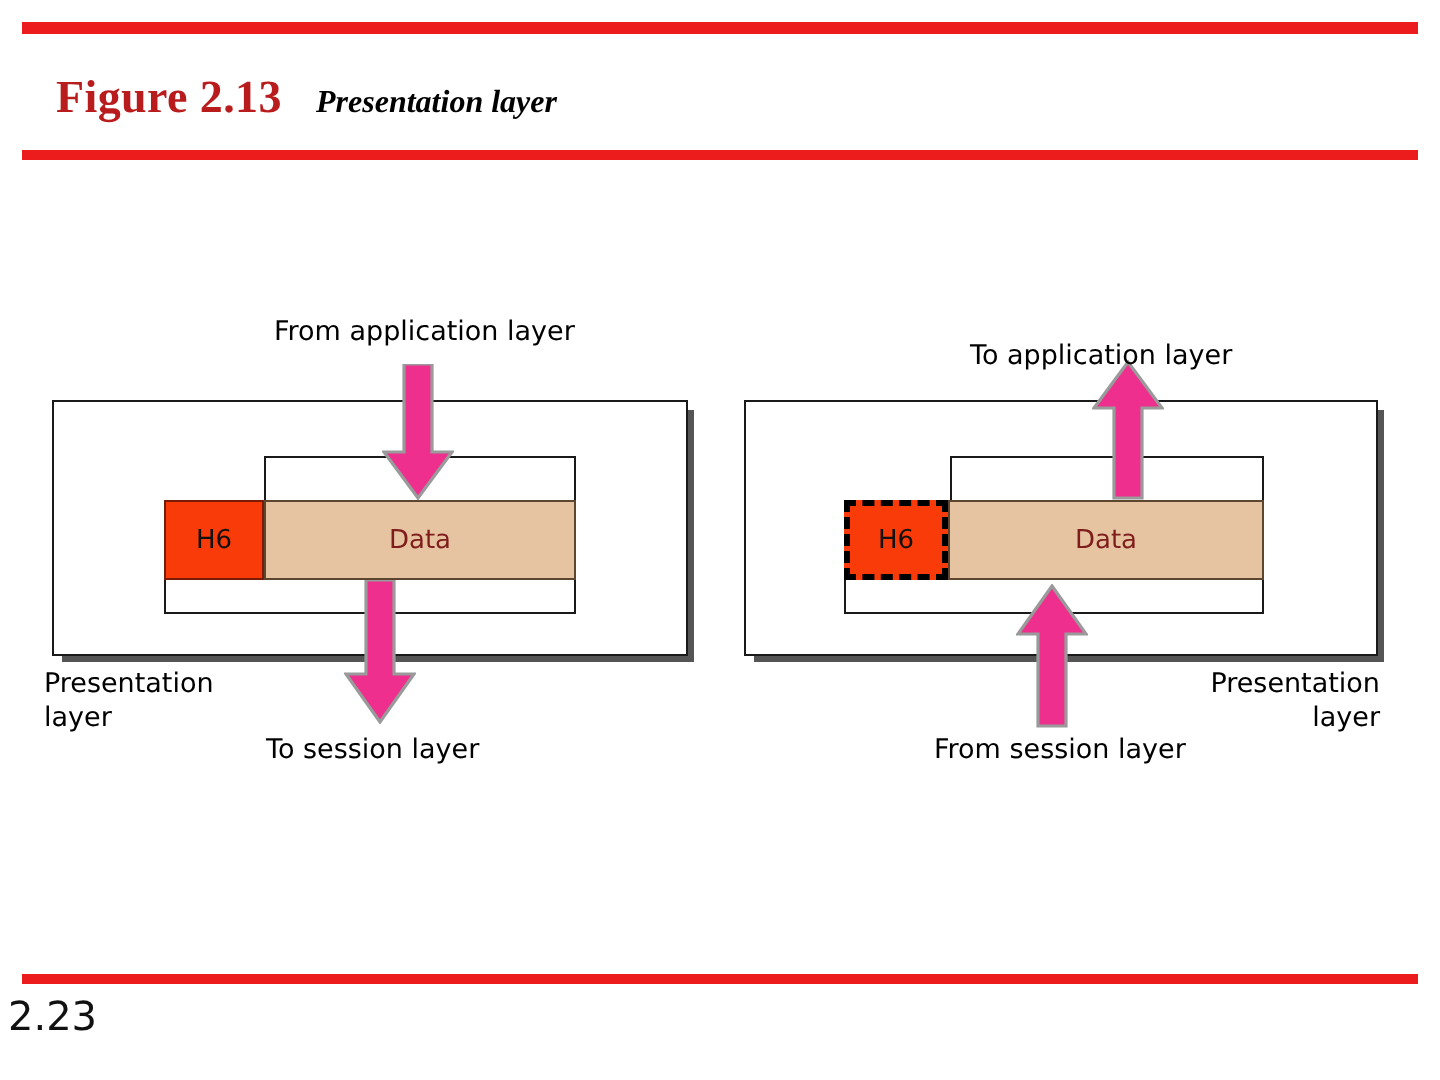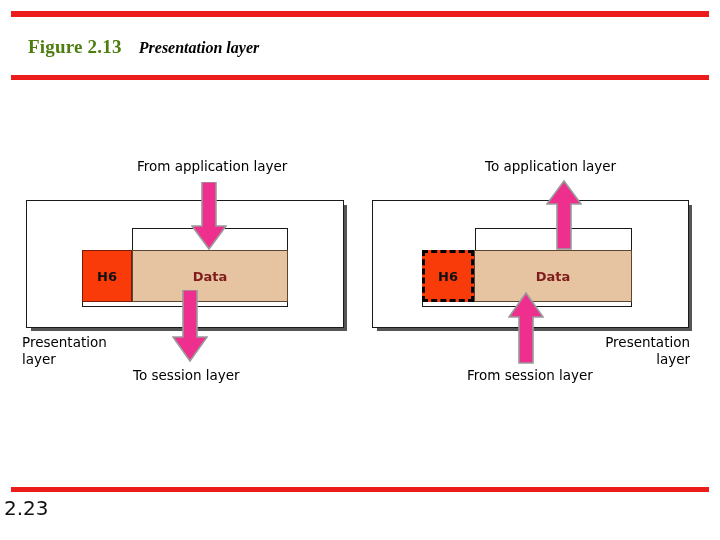--- a/index.html
+++ b/index.html
@@ -28,23 +28,23 @@
   .rule-bottom { top: 487px; height: 5px; }
 
   .title-row {
     position: absolute;
     left: 28px;
     top: 36px;
     white-space: nowrap;
   }
   .title-main {
     font-family: "Liberation Serif", "DejaVu Serif", serif;
-    font-size: 19px;
+    font-size: 23px;
     font-weight: bold;
-    color: #4d7c0f;
+    color: #b91c1c;
     letter-spacing: .2px;
   }
   .title-sub {
     font-family: "Liberation Serif", "DejaVu Serif", serif;
     font-size: 16px;
     font-weight: bold;
     font-style: italic;
     color: #000000;
     margin-left: 12px;
   }
@@ -73,24 +73,23 @@
     position: absolute;
     box-sizing: border-box;
     border: 1.3px solid #1a1a1a;
   }
   .bracket-top    { border-bottom: none; }
   .bracket-bottom { border-top: none; }
 
   
   .pdu {
     position: absolute;
-    height: 52px;
+    height: 40px;
     display: flex;
     box-sizing: border-box;
-    font-weight: bold;
   }
   .pdu-header {
     background: #F93B09;
     border: 1.3px solid #7a1c05;
     box-sizing: border-box;
     display: flex;
     align-items: center;
     justify-content: center;
     font-size: 13px;
     color: #111111;
@@ -187,16 +186,16 @@
     <polygon points="18,1 35,24 25,24 25,69 11,69 11,24 1,24" fill="#EE2F8E" stroke="#9a9a9a" stroke-width="1.6"></polygon>
   </svg>
 </div>
 
 <div class="arrow" style="left:508px; top:292px;">
   <svg width="36" height="72" viewBox="0 0 36 72">
     <polygon points="18,1 35,25 25,25 25,71 11,71 11,25 1,25" fill="#EE2F8E" stroke="#9a9a9a" stroke-width="1.6"></polygon>
   </svg>
 </div>
 
-<div class="lbl" style="left:485px; top:158px;text-align:center;">To application layer</div>
+<div class="lbl" style="left:485px; top:170px;text-align:center;">To application layer</div>
 <div class="lbl lbl-right" style="left:560px; top:334px; width:130px;">Presentation
 layer</div>
 <div class="lbl" style="left:467px; top:367px;">From session layer</div>
 
 </body></html>

